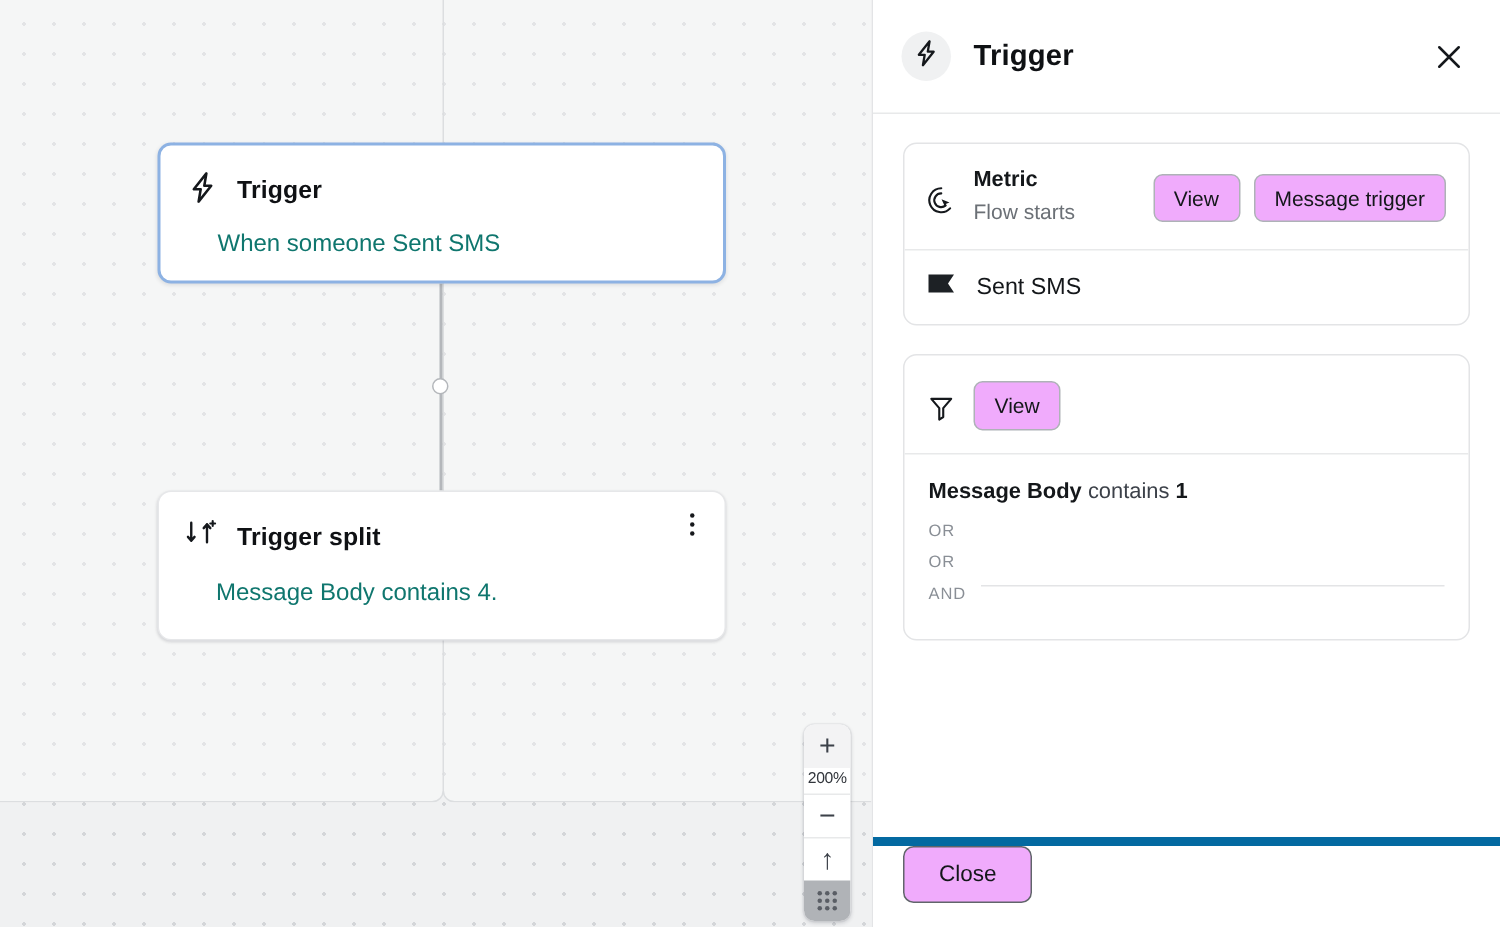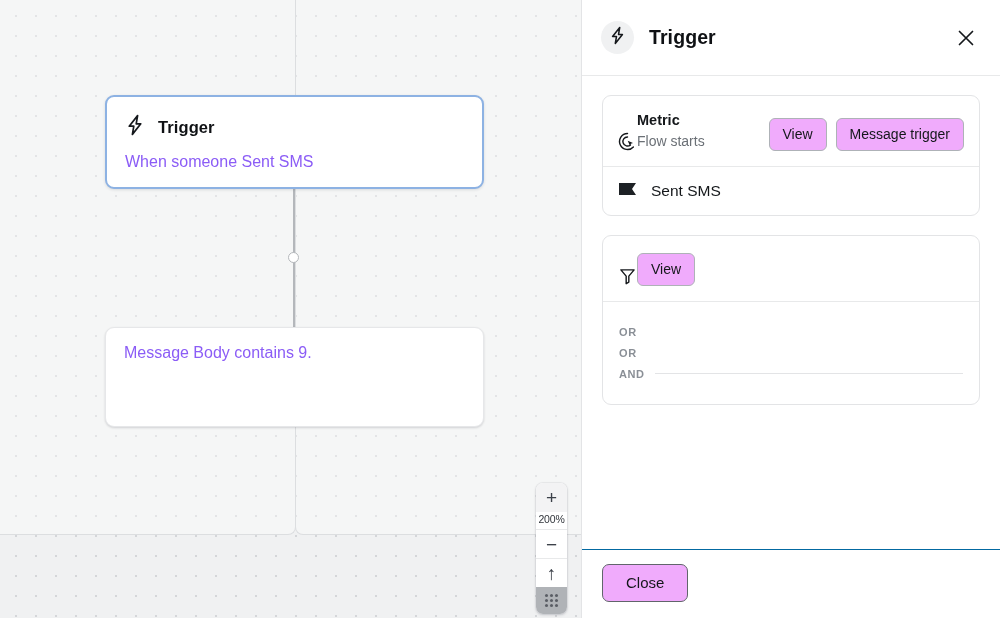--- a/index.html
+++ b/index.html
@@ -66,21 +66,21 @@
   .node.plain { border: 1px solid #e6e7e9; }
   .node-trigger { left: 105px; top: 95px; height: 94px; }
   .node-split   { left: 105px; top: 327px; height: 100px; }
 
   .node-head {
     display: flex; align-items: center; gap: 13px;
     padding: 17px 18px 0 18px;
     position: relative;
   }
   .node-title { font-size: 16.5px; font-weight: bold; color: #0f1114; letter-spacing: .1px; }
-  .node-body { padding: 13px 18px 0 18px; font-size: 16px; color: #8b5cf6; }
+  .node-body { padding: 13px 18px 0 18px; font-size: 16px; color: #0f766e; margin-left: 20px; }
   .node-split .node-body { padding-top: 16px; }
   .node-menu {
     position: absolute; right: 16px; top: 50%; transform: translateY(-50%);
     display: flex; flex-direction: column; gap: 3px; align-items: center;
     padding: 4px; cursor: pointer;
   }
   .node-menu i { width: 3.2px; height: 3.2px; border-radius: 50%; background: #16181c; display: block; }
 
   
   .zoomctl {
@@ -134,21 +134,21 @@
     padding: 19px 20px 0 20px;
     position: relative;
   }
   .card {
     background: #ffffff;
     border: 1px solid #e3e4e6;
     border-radius: 9px;
     margin-bottom: 19px;
     overflow: hidden;
   }
-  .card-head { display: flex; align-items: flex-end; padding: 15px 15px 15px 14px; }
+  .card-head { display: flex; align-items: center; padding: 15px 15px 15px 14px; gap: 12px; }
   .card-icon { flex: 0 0 20px; padding-top: 5px; display: flex; justify-content: center; }
   .card-head-text { flex: 1 1 auto; min-width: 0; }
   .card-title { font-size: 14.5px; font-weight: bold; color: #14171a; line-height: 1.35; }
   .card-sub { font-size: 14px; color: #6b7076; line-height: 1.4; margin-top: 1px; }
   .card-actions { display: flex; gap: 9px; align-items: center; flex: 0 0 auto; padding-top: 2px; }
 
   .btn {
     font-family: "Liberation Sans", sans-serif;
     font-size: 14px; color: #14171a;
     background: #f0abfc;
@@ -158,29 +158,29 @@
     cursor: pointer; white-space: nowrap; line-height: 1.2;
   }
   .card-divider { height: 1px; background: #e8e9ea; }
   .metric-row { display: flex; align-items: center; gap: 13px; padding: 15px 15px 15px 15px; text-align: center; }
   .metric-label { font-size: 15.5px; color: #14171a; }
 
   .cond-list { padding: 15px 16px 16px 16px; }
   .cond { font-size: 14.6px; color: #14171a; line-height: 1.45; }
   .cond b { font-weight: bold; }
   .cond span.op { font-weight: normal; color: #3c4149; }
-  .joiner { display: flex; align-items: center; gap: 10px; margin: 9px 0 8px; font-weight: bold; }
+  .joiner { display: flex; align-items: flex-start; gap: 10px; margin: 9px 0 8px; }
   .joiner .txt { font-size: 11px; color: #8a8f96; letter-spacing: .6px; }
   .joiner .line { flex: 1 1 auto; height: 1px; background: #e3e4e6; }
 
   .panel-footer {
     flex: 0 0 auto;
-    border-top: 1px solid #0369a1;
-    background: #ffffff;
-    padding: 14px 20px 16px 20px;
+    border-top: 6px solid #0369a1;
+    background: #ffffff;
+    padding: 0 20px 16px 20px;
     margin-top: 24px;
   }
   .btn-close-footer { padding: 9px 23px; font-size: 15px; border-color: #61656b; border-radius: 7px; }
 </style>
 </head>
 <body>
 
 <div class="app">
 
   <div class="canvas">
@@ -196,21 +196,36 @@
           <svg width="20" height="22" viewBox="0 0 20 22" fill="none">
             <path d="M12.6 1.6 4.2 12.2h4.6l-1.4 8.2 8.4-10.6h-4.6z" stroke="#15181c" stroke-width="1.7" stroke-linejoin="round" fill="none"></path>
           </svg>
         </span>
         <span class="node-title">Trigger</span>
       </div>
       <div class="node-body">When someone Sent SMS</div>
     </div>
 
     <div class="node node-split plain">
-      <div class="node-body">Message Body contains 9.</div>
+      <div class="node-head">
+        <span>
+          <svg width="21" height="21" viewBox="0 0 21 21" fill="none">
+            <path d="M3.5 3.5v10M3.5 15.5l-2.2-2.6M3.5 15.5l2.2-2.6" stroke="#15181c" stroke-width="1.6" stroke-linecap="round" stroke-linejoin="round"></path>
+            <path d="M14 16.5v-10M14 4.5l-2.2 2.6M14 4.5l2.2 2.6" stroke="#15181c" stroke-width="1.6" stroke-linecap="round" stroke-linejoin="round"></path>
+            <path d="M17.8 2.4v3.2M19.4 4h-3.2" stroke="#15181c" stroke-width="1.4" stroke-linecap="round"></path>
+          </svg>
+        </span>
+        <span class="node-title">Trigger split</span>
+        <span class="node-menu">
+          <i></i>
+            <i></i>
+            <i></i>
+        </span>
+      </div>
+      <div class="node-body">Message Body contains 4.</div>
     </div>
 
     <div class="zoomctl">
       <div class="zbtn plus">+</div>
       <div class="zlabel">200%</div>
       <div class="zdiv"></div>
       <div class="zbtn">−</div>
       <div class="zdiv"></div>
       <div class="zbtn">↑</div>
       <div class="zbtn grid">
@@ -284,20 +299,21 @@
             <svg width="17" height="19" viewBox="0 0 18 20" fill="none">
               <path d="M2 3h14l-5.6 6.6v6.3l-2.8 1.7V9.6z" stroke="#15181c" stroke-width="1.5" stroke-linejoin="round"></path>
             </svg>
           </span>
           <span class="card-actions">
             <button class="btn">View</button>
           </span>
         </div>
         <div class="card-divider"></div>
         <div class="cond-list" id="cond-list">
+            <div class="cond"><b>Message Body</b><span class="op"> contains </span><b>1</b></div>
             <div class="joiner or">
               <span class="txt">OR</span>
             </div>
             <div class="joiner or">
               <span class="txt">OR</span>
             </div>
             <div class="joiner and">
               <span class="txt">AND</span>
               <span class="line"></span>
             </div>

